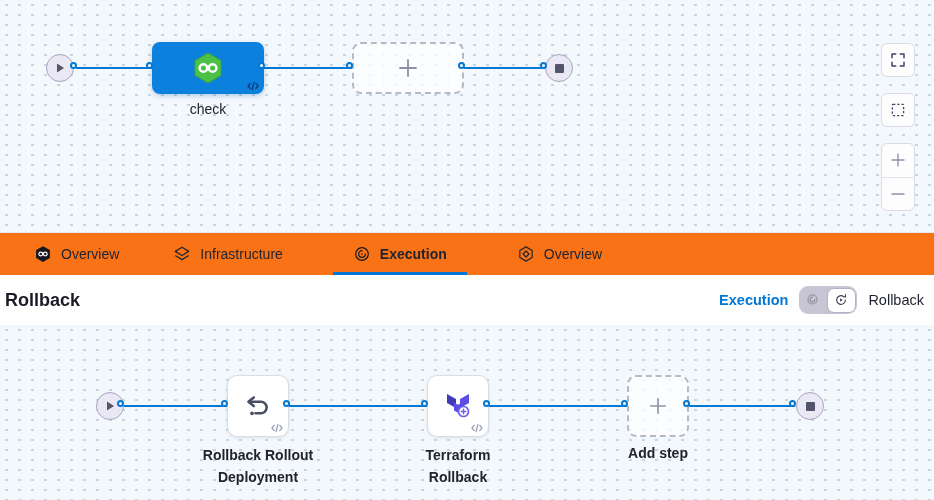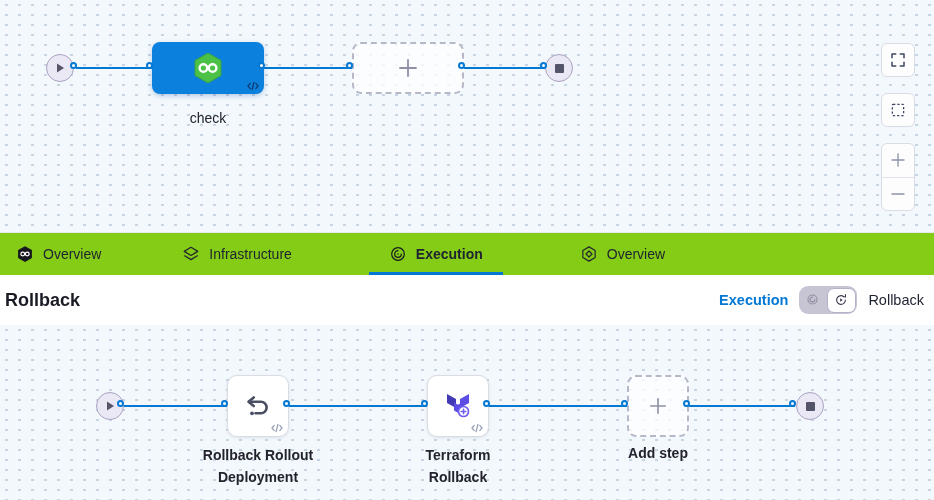--- a/index.html
+++ b/index.html
@@ -46,22 +46,22 @@
     border:1px solid #d9dce6; border-radius:6px; display:flex; align-items:center;
     justify-content:center; color:#3e4566; z-index:4; }
   .ctl-group{ position:absolute; left:881px; top:143px; width:34px; height:68px;
     background:#fdfdfe; border:1px solid #d9dce6; border-radius:6px; z-index:4;
     display:flex; flex-direction:column; }
   .ctl-group .half{ flex:1; display:flex; align-items:center; justify-content:center;
     color:#8d93a8; }
   .ctl-group .half:first-child{ border-bottom:1px solid #dfe2ea; }
 
   
-  .tabbar{ height:42px; background:#84cc16; display:flex; align-items:stretch;
-    padding-left:12px; gap:73px; position:relative; }
+  .tabbar{ height:42px; background:#f97316; display:flex; align-items:stretch;
+    padding-left:30px; gap:46px; position:relative; }
   .tab{ display:flex; align-items:center; gap:9px; font-size:14px; color:#1f2230;
     padding:0 4px; cursor:default; }
   .tab.active{ font-weight:700; padding:0 20px;
     box-shadow:inset 0 -3px 0 #0278d5; }
 
   
   .section-head{ height:50px; background:#fff; display:flex; align-items:center;
     justify-content:space-between; padding:0 10px 0 5px; }
   .section-title{ font-size:18px; font-weight:700; color:#1b1b26; }
   .mode{ display:flex; align-items:center; gap:11px; }
@@ -96,21 +96,21 @@
       <circle cx="22.6" cy="18" r="3.8" fill="none" stroke="#ffffff" stroke-width="2.4"></circle>
     </svg>
     <span class="code-badge">
       <svg width="12" height="10" viewBox="0 0 12 10" fill="none" stroke="#0a3a72" stroke-width="1.3" stroke-linecap="round">
           <path d="M3.2 2.4 L1 5 L3.2 7.6"></path>
           <path d="M8.8 2.4 L11 5 L8.8 7.6"></path>
           <path d="M6.9 1.4 L5.1 8.6"></path>
         </svg>
     </span>
   </div>
-  <div class="node-label" style="left:152px;top:108px;width:112px">check</div>
+  <div class="node-label" style="left:152px;top:99px;width:112px">check</div>
 
   <div class="dashed-node" style="left:352px;top:42px;width:112px;height:52px">
     <svg width="22" height="22" viewBox="0 0 22 22" fill="none" stroke="#8f90a6" stroke-width="1.8" stroke-linecap="round">
         <path d="M11 3 V19"></path>
         <path d="M3 11 H19"></path>
       </svg>
   </div>
 
   <div class="exec-circle" style="left:545px;top:54px">
     <svg width="11" height="11" viewBox="0 0 11 11">

